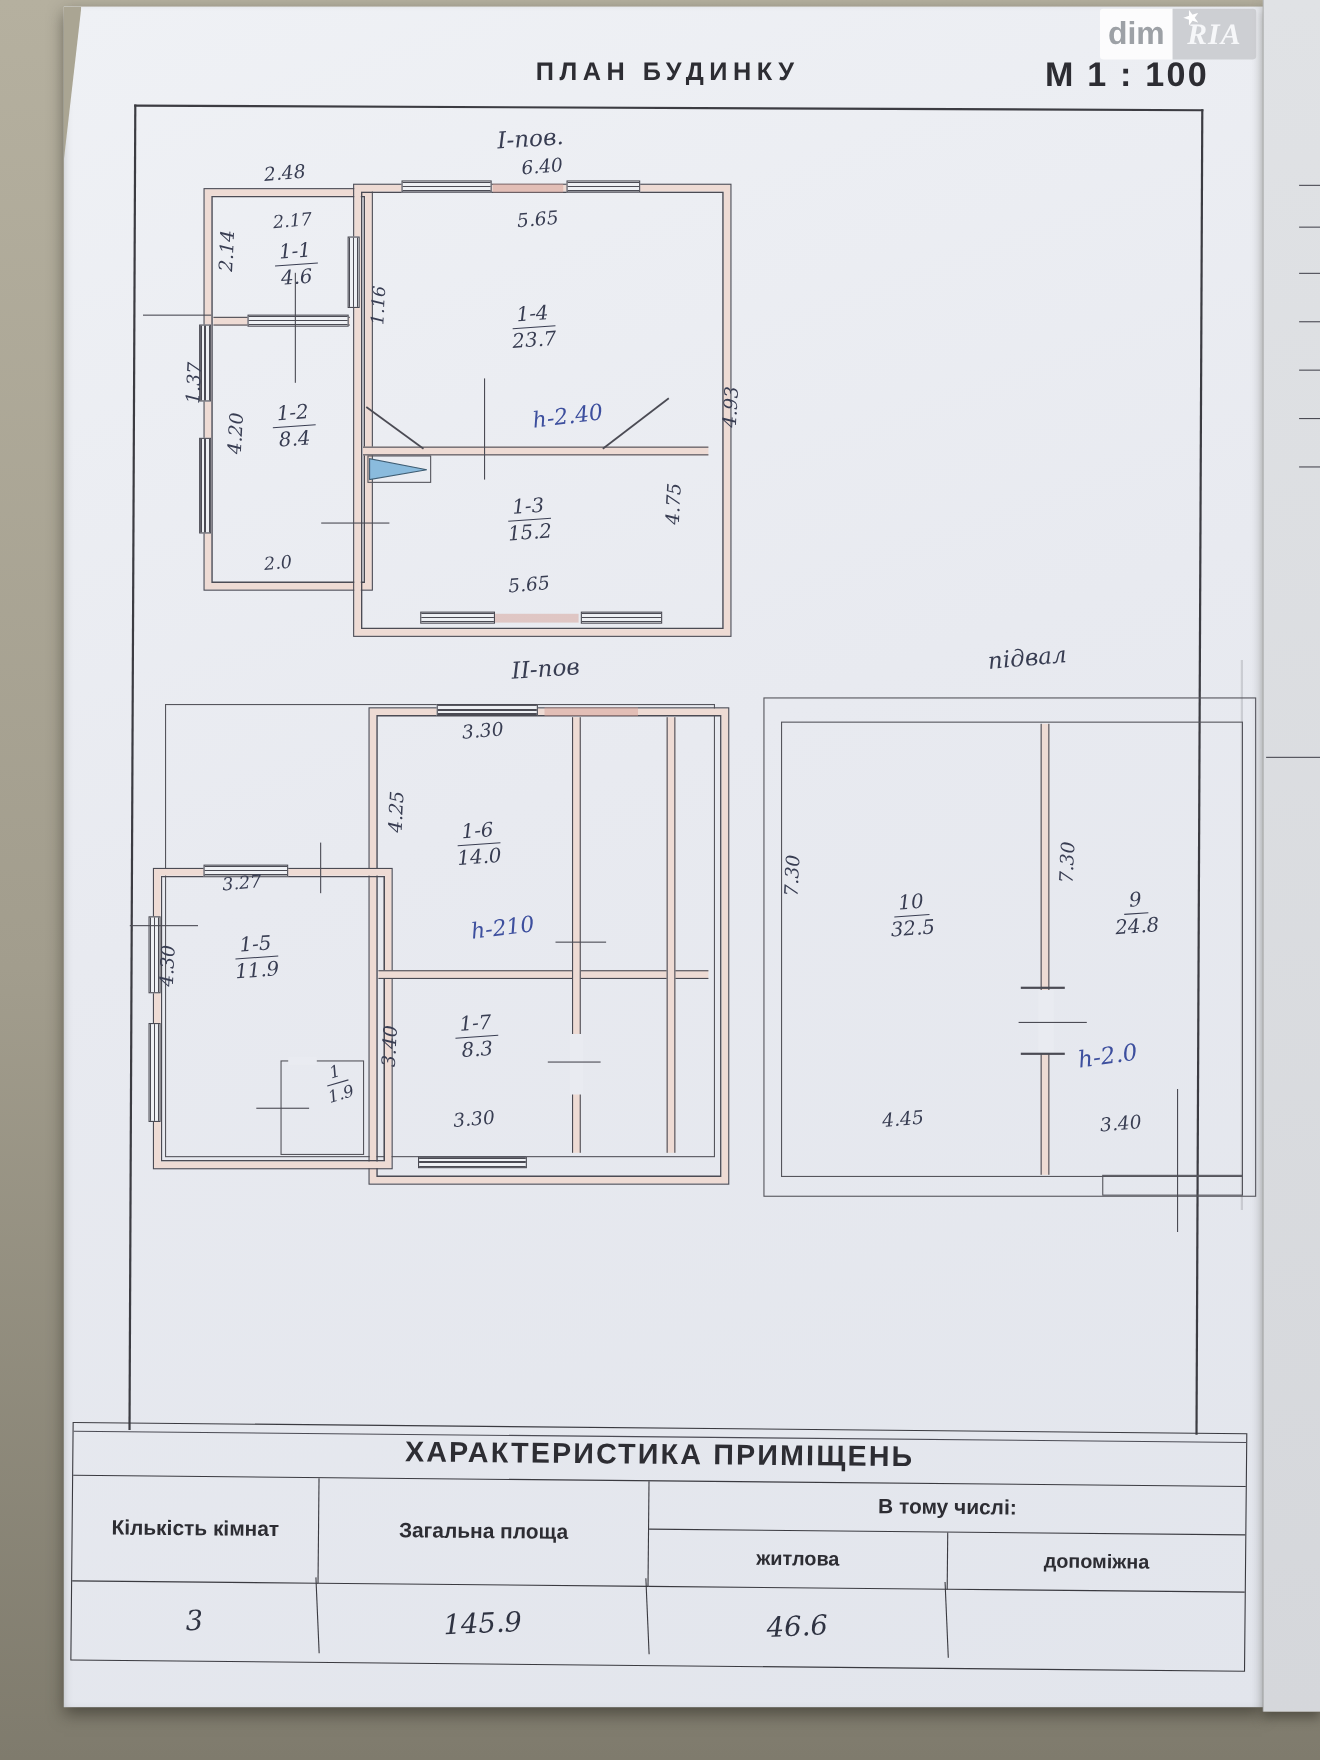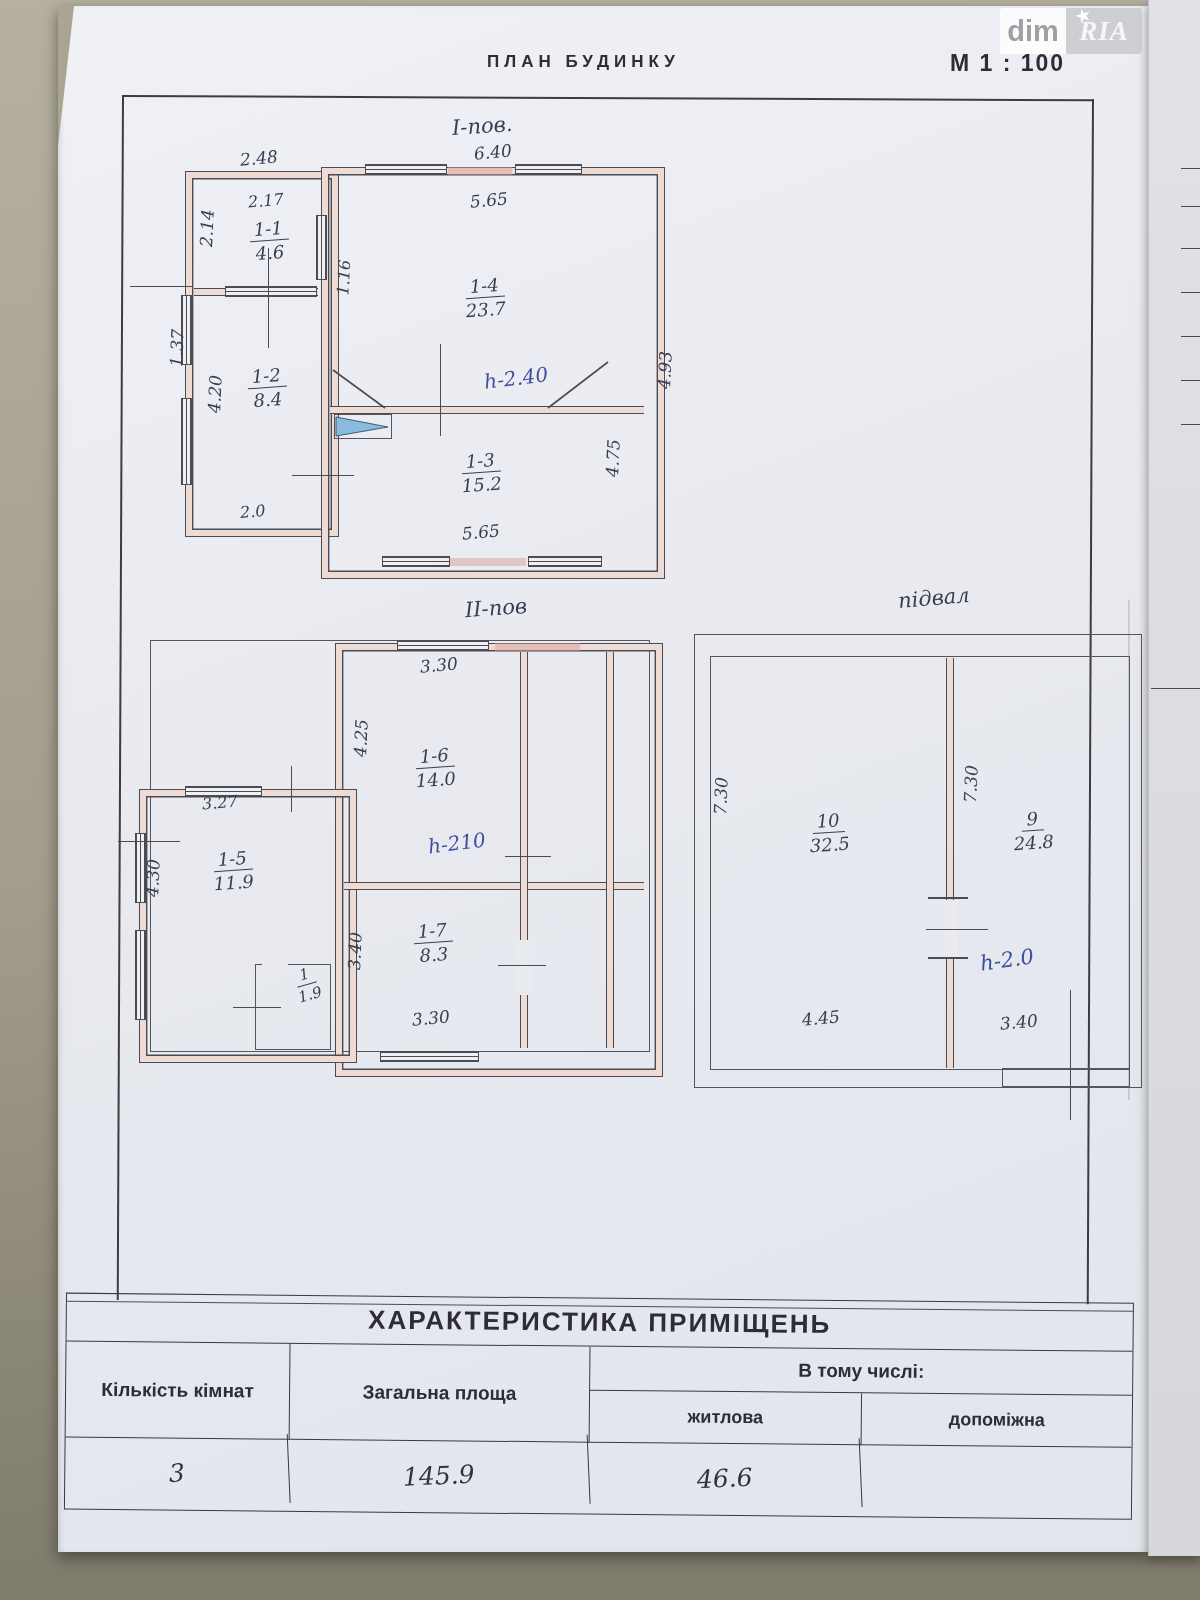--- a/index.html
+++ b/index.html
@@ -95,22 +95,22 @@
 <div class="crease" style="left:1128px;top:600px;width:2px;height:500px;"></div>
 
 <div class="wm">
   <div class="dimbox">dim</div>
   <div class="riabox">
     <span class="star">★</span>
     <span>RIA</span>
   </div>
 </div>
 
-<div class="print" style="left:487px;top:52px;font-size:17px;letter-spacing:5px;">ПЛАН  БУДИНКУ</div>
-<div class="print" style="left:950px;top:50px;font-size:23px;letter-spacing:2px;">М  1 : 100</div>
+<div class="print" style="left:487px;top:52px;font-size:23px;letter-spacing:5px;">ПЛАН  БУДИНКУ</div>
+<div class="print" style="left:950px;top:50px;font-size:31px;letter-spacing:2px;">М  1 : 100</div>
 
 <div class="frame"></div>
 
 <div class="walls" style="left:186px;top:172px;width:140px;height:352px;"></div>
 <div class="walls" style="left:322px;top:168px;width:330px;height:398px;"></div>
 <div class="winH" style="left:365px;top:164px;width:80px;"></div>
 <div class="winH" style="left:515px;top:164px;width:65px;"></div>
 <div class="pinkseg" style="left:448px;top:167px;width:64px;height:8px;"></div>
 <div class="winH" style="left:382px;top:556px;width:66px;"></div>
 <div class="winH" style="left:528px;top:556px;width:72px;"></div>

